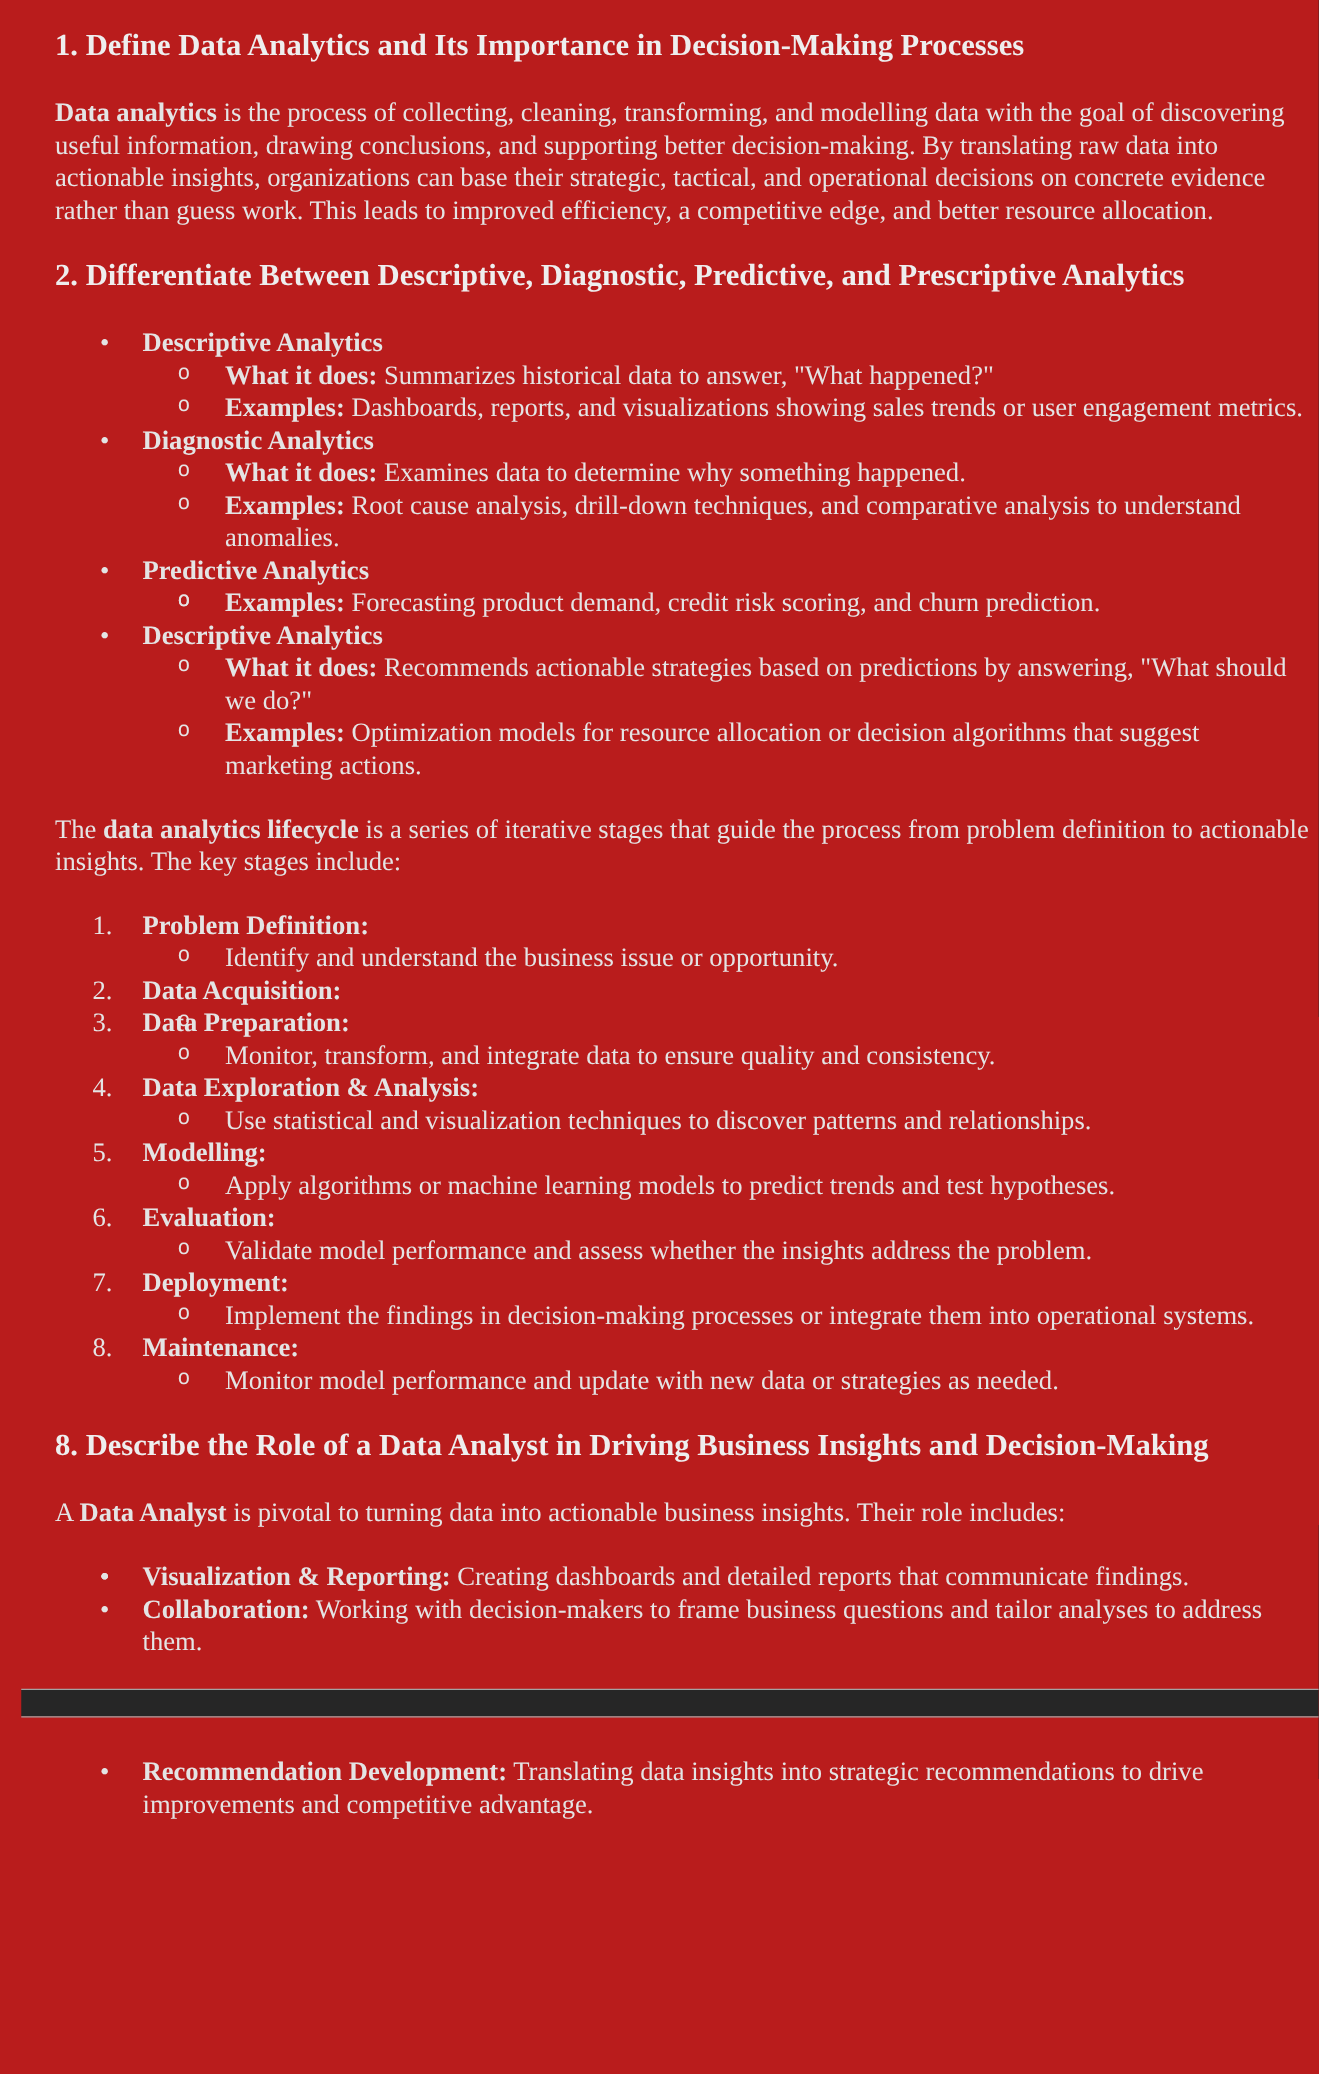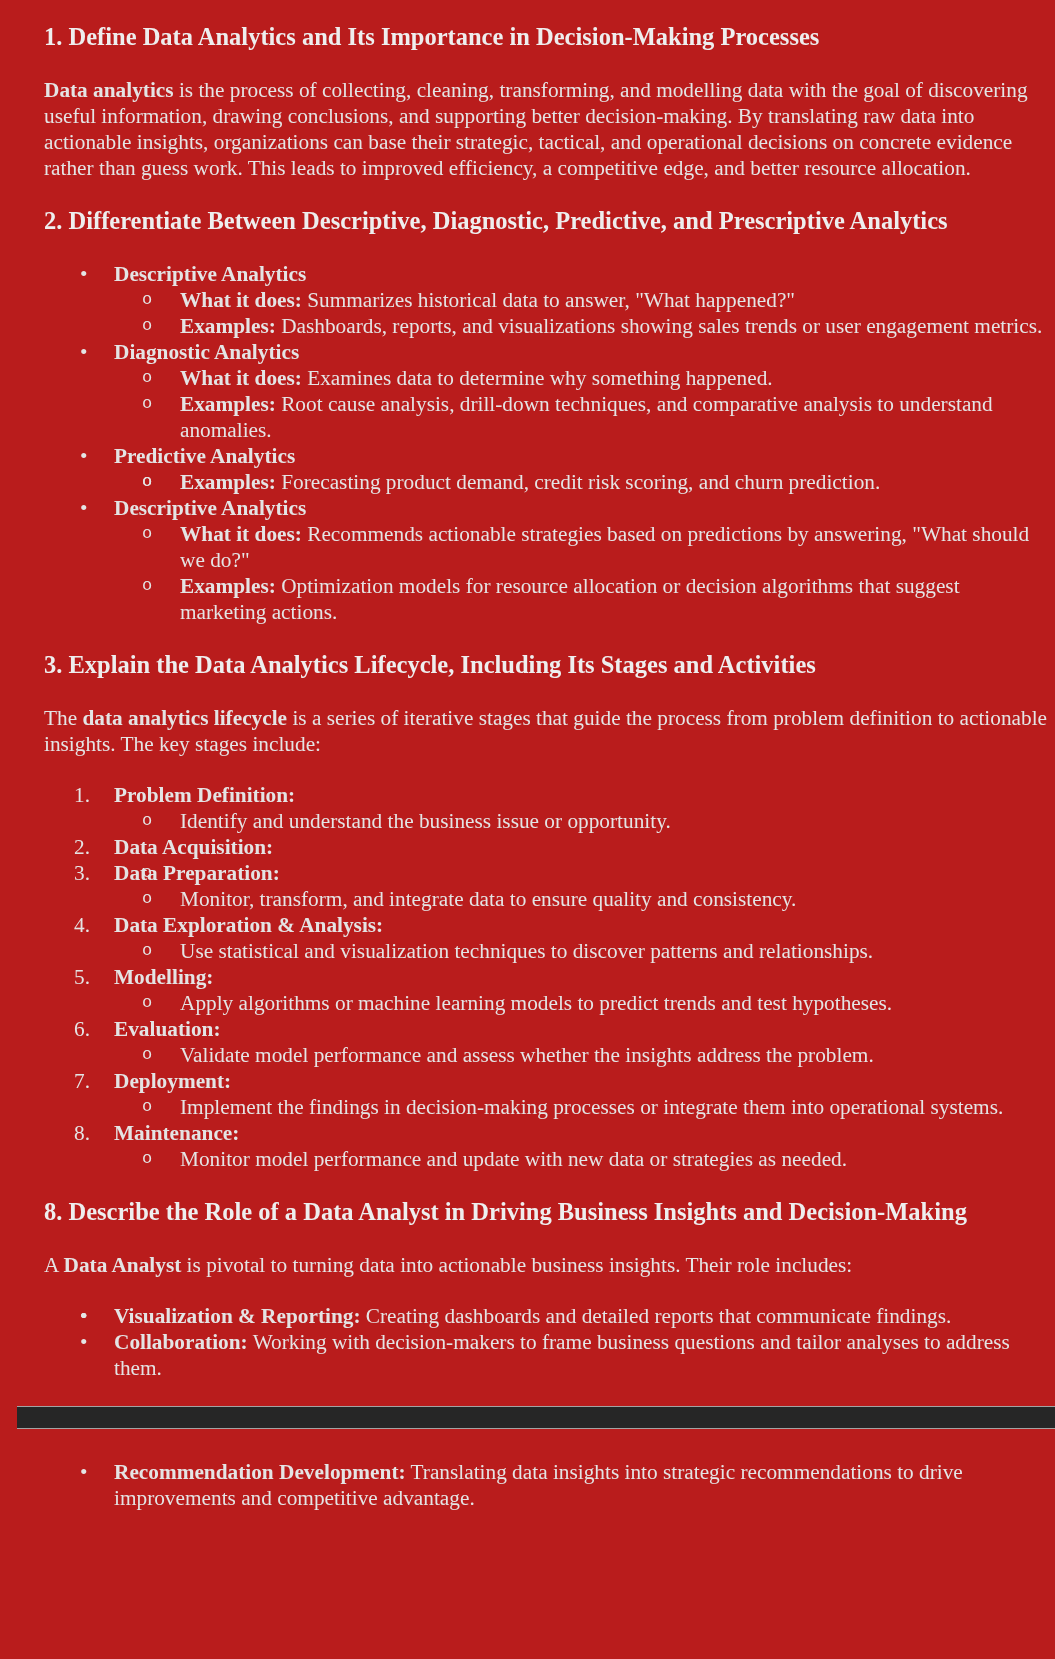--- a/index.html
+++ b/index.html
@@ -60,21 +60,20 @@
       <div class="li l1"><span class="marker bullet">•</span><span class="li-text"><b>Diagnostic Analytics</b></span></div>
       <div class="li l2"><span class="marker circle">o</span><span class="li-text"><b>What it does:</b><span> Examines data to determine why something happened.</span></span></div>
       <div class="li l2"><span class="marker circle">o</span><span class="li-text"><b>Examples:</b><span> Root cause analysis, drill-down techniques, and comparative analysis to understand anomalies.</span></span></div>
       <div class="li l1"><span class="marker bullet">•</span><span class="li-text"><b>Predictive Analytics</b></span></div>
       <div class="li l2"><span class="marker circle">o</span></div>
       <div class="li l2"><span class="marker circle">o</span><span class="li-text"><b>Examples:</b><span> Forecasting product demand, credit risk scoring, and churn prediction.</span></span></div>
       <div class="li l1"><span class="marker bullet">•</span><span class="li-text"><b>Descriptive Analytics</b></span></div>
       <div class="li l2"><span class="marker circle">o</span><span class="li-text"><b>What it does:</b><span> Recommends actionable strategies based on predictions by answering, "What should we do?"</span></span></div>
       <div class="li l2"><span class="marker circle">o</span><span class="li-text"><b>Examples:</b><span> Optimization models for resource allocation or decision algorithms that suggest marketing actions.</span></span></div>
     </div>
-    <div class="heading">3. Explain the Data Analytics Lifecycle, Including Its Stages and Activities</div>
     <div class="para"><span>The </span><b>data analytics lifecycle</b><span> is a series of iterative stages that guide the process from problem definition to actionable insights. The key stages include:</span></div>
     <div class="list">
       <div class="li l1"><span class="marker num">1.</span><span class="li-text"><b>Problem Definition:</b></span></div>
       <div class="li l2"><span class="marker circle">o</span><span class="li-text"><span>Identify and understand the business issue or opportunity.</span></span></div>
       <div class="li l1"><span class="marker num">2.</span><span class="li-text"><b>Data Acquisition:</b></span></div>
       <div class="li l2"><span class="marker circle">o</span></div>
       <div class="li l1"><span class="marker num">3.</span><span class="li-text"><b>Data Preparation:</b></span></div>
       <div class="li l2"><span class="marker circle">o</span><span class="li-text"><span>Monitor, transform, and integrate data to ensure quality and consistency.</span></span></div>
       <div class="li l1"><span class="marker num">4.</span><span class="li-text"><b>Data Exploration &amp; Analysis:</b></span></div>
       <div class="li l2"><span class="marker circle">o</span><span class="li-text"><span>Use statistical and visualization techniques to discover patterns and relationships.</span></span></div>

